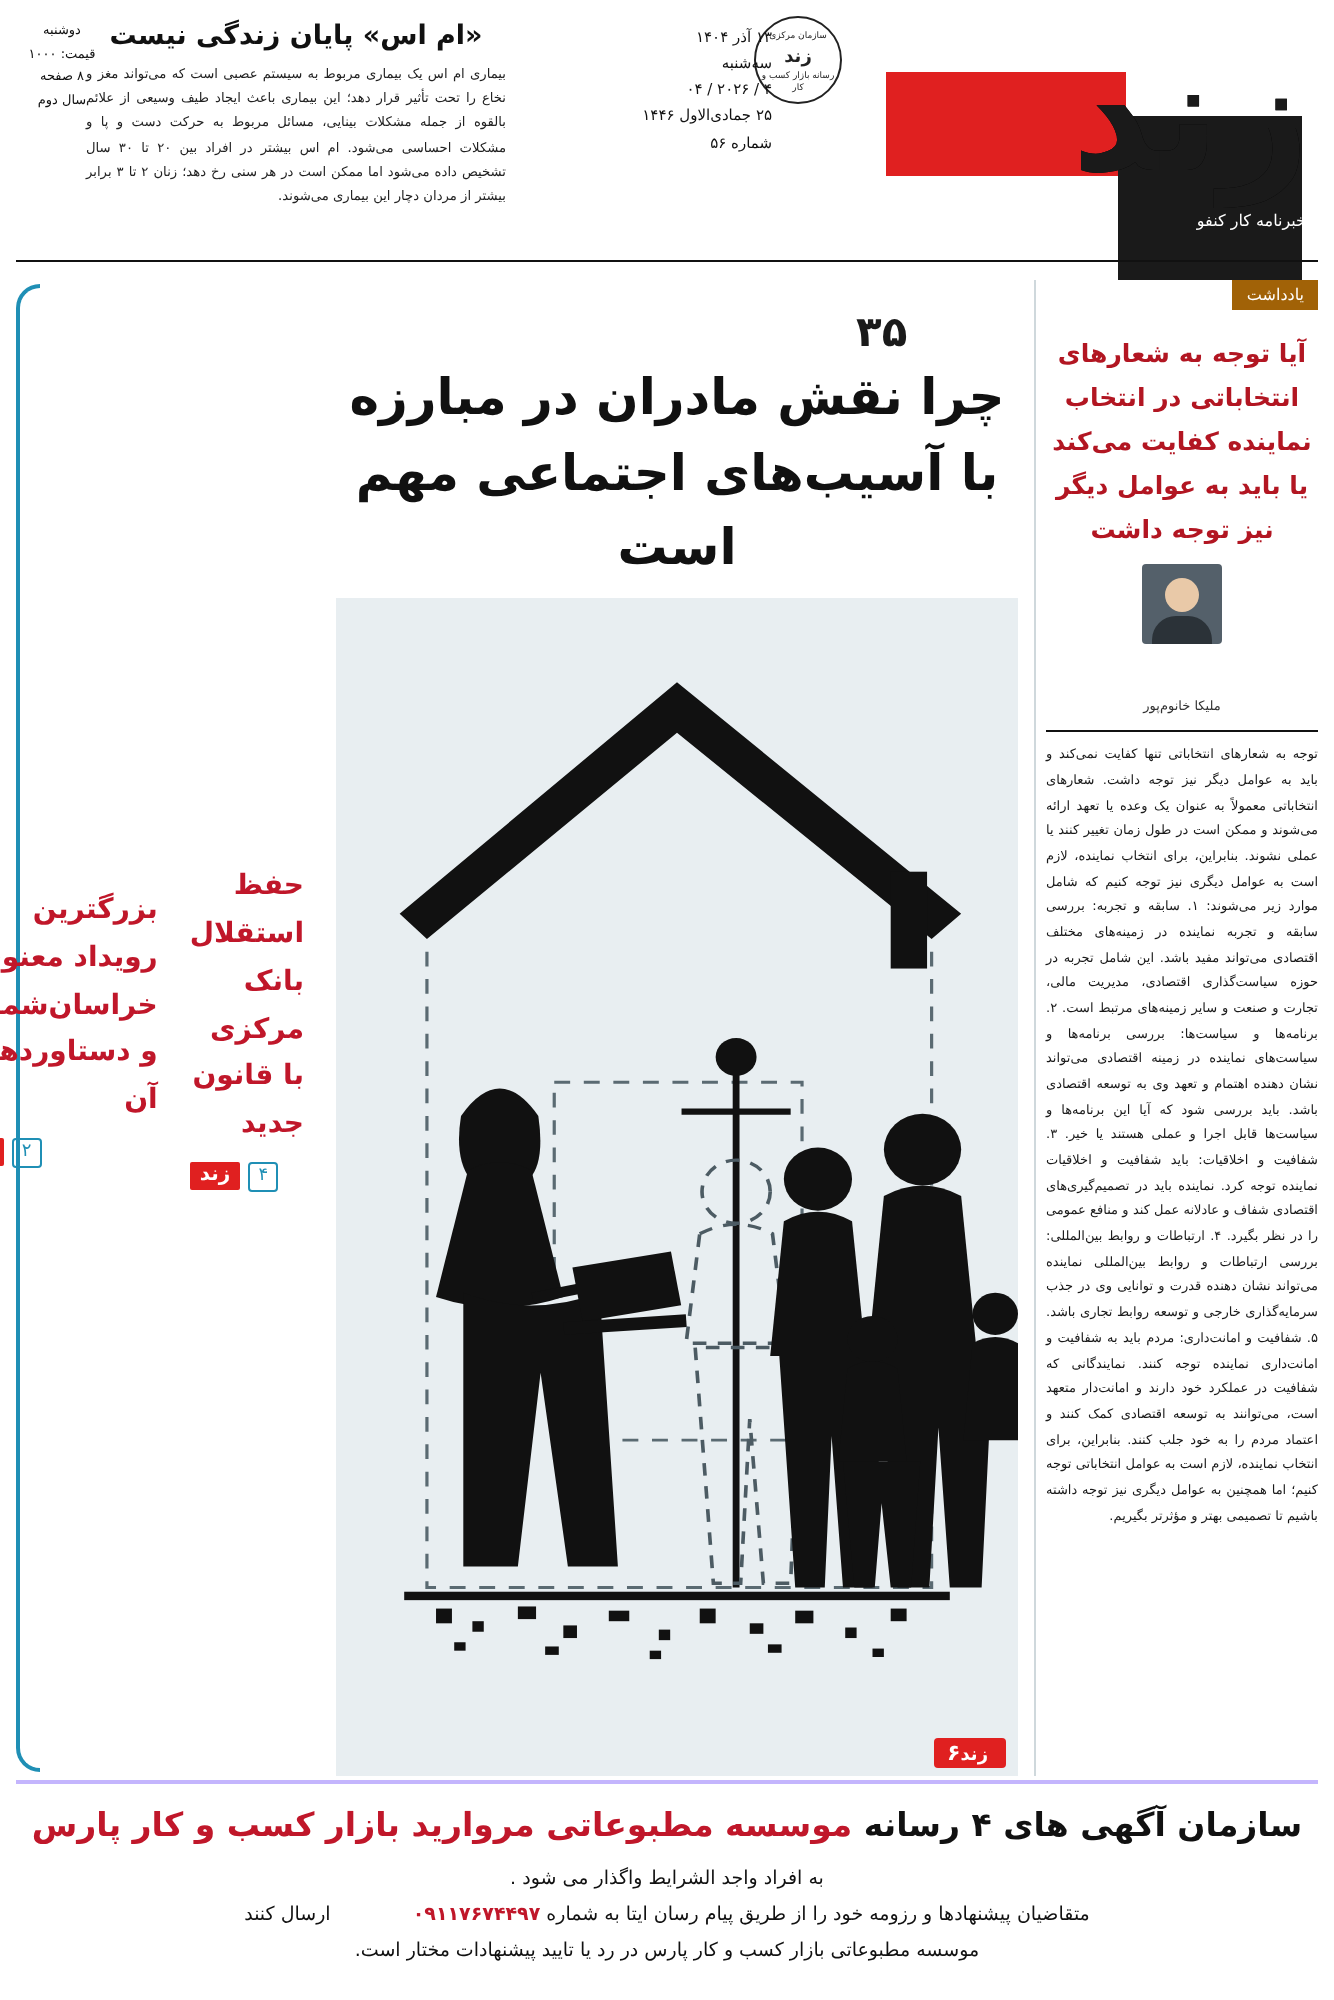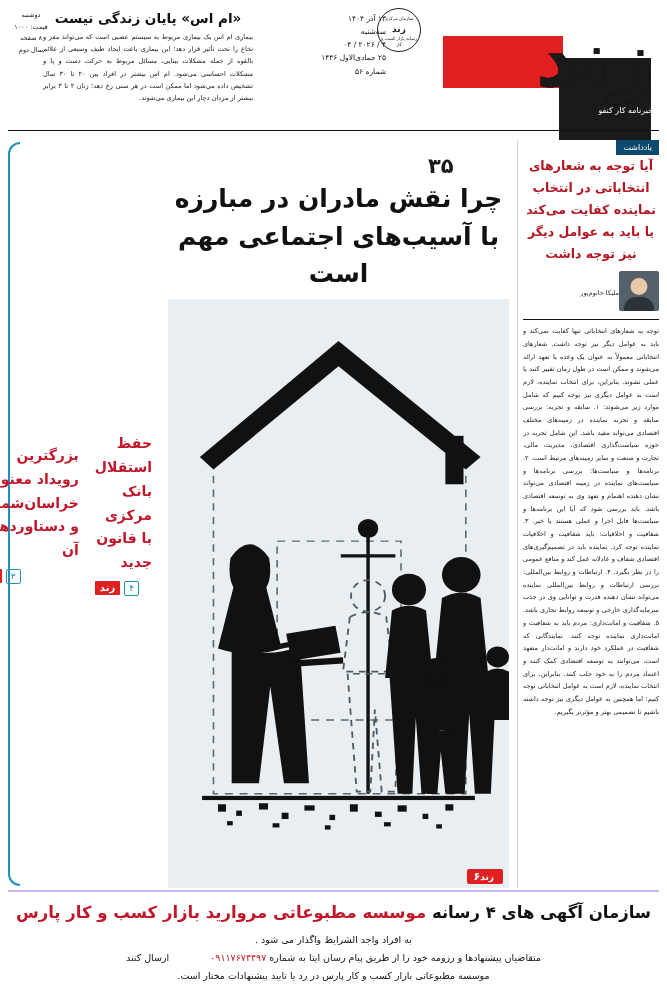--- a/index.html
+++ b/index.html
@@ -140,39 +140,40 @@
   }
 
   
   .col-note {
     width: 142px;
     border-left: 1px solid #cfd8dc;
     padding-left: 5px;
     display: flex; flex-direction: column;
   }
   .note-tab {
-    background: #0c4a6e;
+    background: #a16207;
     color: #fff;
     font-size: 8px;
     padding: 3px 7px;
     display: inline-block;
     align-self: flex-start;
-    margin-bottom: 0;
+    margin-bottom: 11px;
   }
   .note-title {
     font-size: 12.5px;
     font-weight: bold;
     color: #b21622;
     line-height: 1.75;
     text-align: center;
     margin-bottom: 7px;
   }
   .note-author {
-    display: flex; flex-direction: row; align-items: center;
+    display: flex; flex-direction: column; align-items: center;
     margin-bottom: 5px;
+    gap: 24px;
   }
   .avatar {
     width: 40px; height: 40px;
     background: #54606a;
     border-radius: 2px;
     position: relative;
     overflow: hidden;
   }
   .avatar:after {
     content: "";
@@ -315,21 +316,21 @@
     padding-top: 7px;
     text-align: center;
   }
   .ad-line1 {
     font-size: 16.5px; font-weight: bold; color: #111;
     line-height: 1.7;
   }
   .ad-line1 .hl { color: #c0172a; }
   .ad-line2 { font-size: 9.5px; margin-top: 7px; color: #111; }
   .ad-line3 { font-size: 9.5px; margin-top: 7px; color: #111; }
-  .ad-line3 .tel { color: #c0172a; font-weight: normal; margin-left: 38px; }
+  .ad-line3 .tel { color: #c0172a; font-weight: bold; margin-left: 38px; }
   .ad-line4 { font-size: 9.5px; margin-top: 7px; color: #111; }
 </style>
 </head>
 <body>
 
 <div class="page">
 
   <div class="masthead">
 
     <div class="logo-block">

